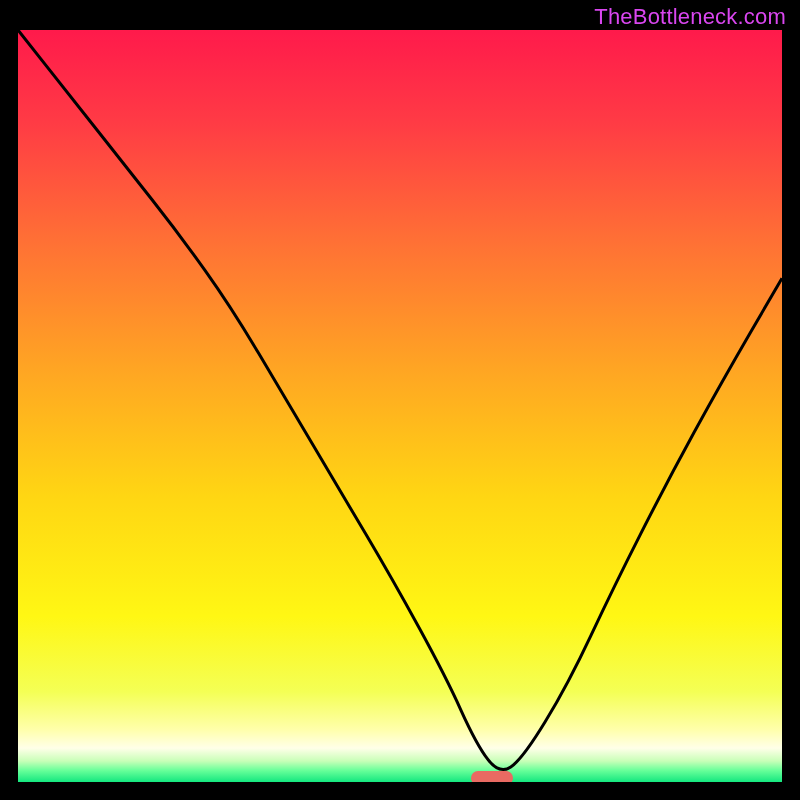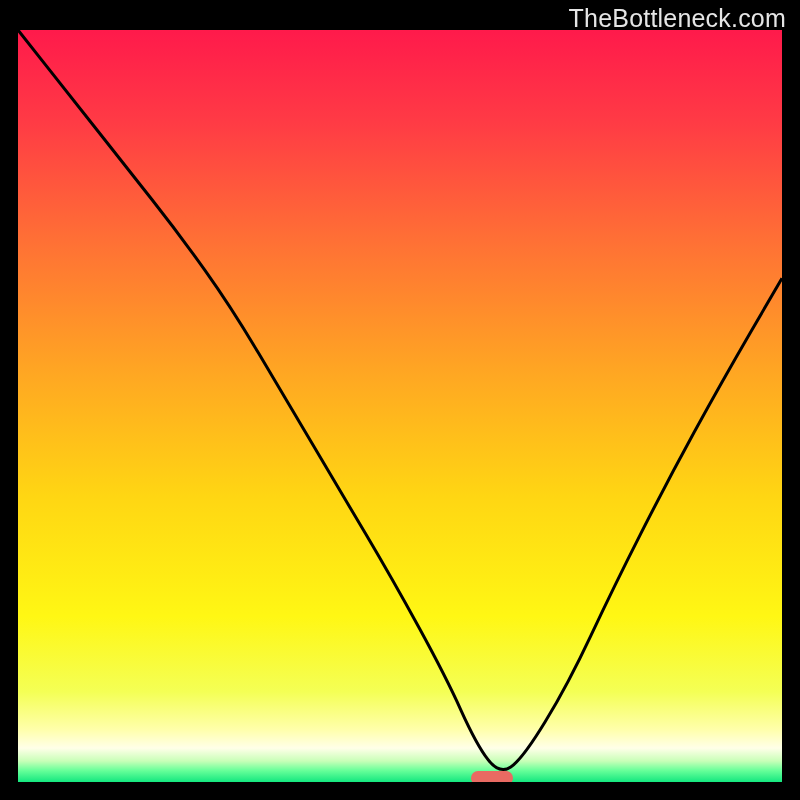--- a/index.html
+++ b/index.html
@@ -36,22 +36,22 @@
   }
   .marker {
     position: absolute;
     background: #e96a62;
     border-radius: 999px;
   }
   .watermark {
     position: absolute;
     top: 4px;
     right: 14px;
-    color: #e5e5e5;
-    font-size: 25px;
+    color: #d946ef;
+    font-size: 22px;
     letter-spacing: 0.2px;
     user-select: none;
   }
 </style>
 </head>
 <body>
 
 <div class="frame">
 
   <div class="watermark">TheBottleneck.com</div>

